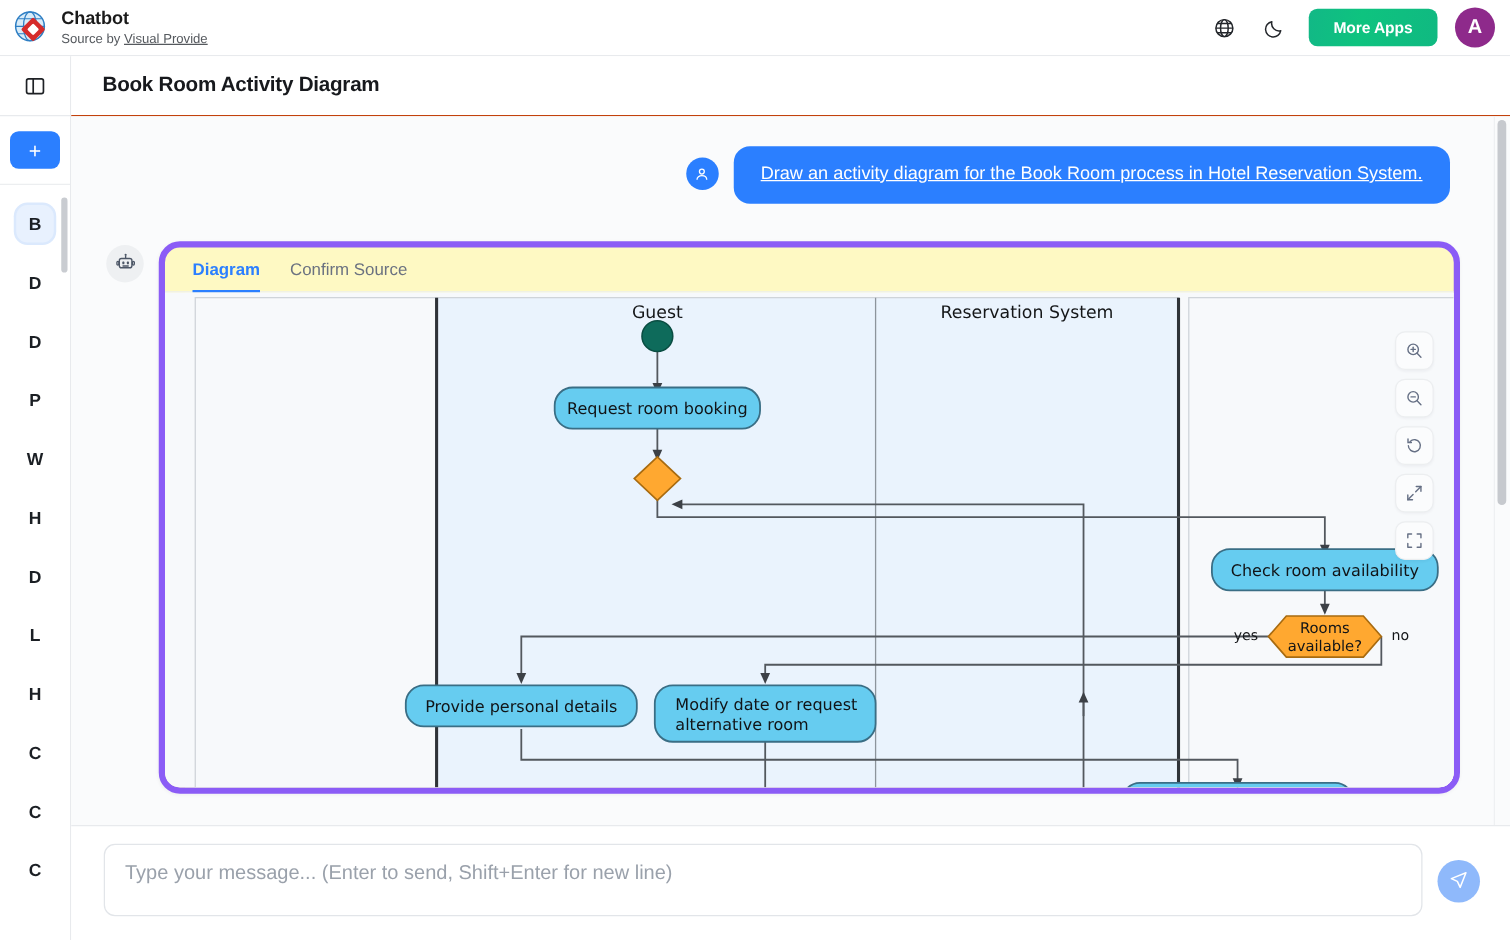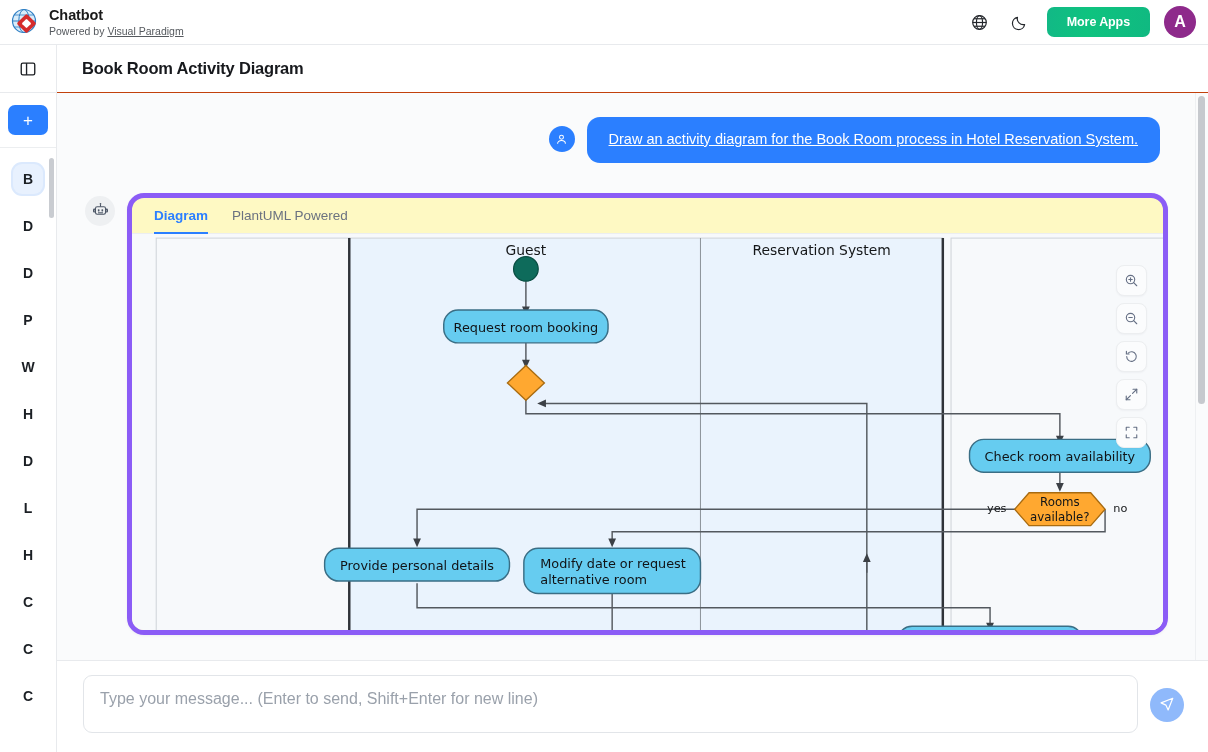--- a/index.html
+++ b/index.html
@@ -210,21 +210,21 @@
           <line x1="4.5" y1="8" x2="23.5" y2="8" stroke="#2f7fc4" stroke-width=".8"></line>
           <line x1="4.5" y1="20" x2="23.5" y2="20" stroke="#2f7fc4" stroke-width=".8"></line>
           <g transform="translate(16.5,16.5) rotate(45)">
             <rect x="-7" y="-7" width="14" height="14" rx="1.6" fill="#d62b2b"></rect>
             <rect x="-3.4" y="-3.4" width="6.8" height="6.8" rx="1" fill="#ffffff"></rect>
           </g>
         </svg>
       </div>
       <div class="brand-text">
         <div class="brand-title">Chatbot</div>
-        <div class="brand-sub"><span>Powered by </span><a href="#">Visual Paradigm</a></div>
+        <div class="brand-sub"><span>Source by </span><a href="#">Visual Provide</a></div>
       </div>
     </div>
 
     <div class="topbar-right">
       <div class="icon-btn">
         <svg width="17" height="17" viewBox="0 0 20 20" fill="none" stroke="currentColor" stroke-width="1.4">
           <circle cx="10" cy="10" r="8"></circle>
           <ellipse cx="10" cy="10" rx="3.6" ry="8"></ellipse>
           <line x1="2" y1="10" x2="18" y2="10"></line>
           <line x1="3.4" y1="5.6" x2="16.6" y2="5.6"></line>
@@ -326,21 +326,21 @@
                 <rect x="18" y="9.2" width="2" height="3.8" rx="1"></rect>
                 <rect x="7.6" y="9.4" width="2.1" height="2.8" rx=".6" fill="#4c5666" stroke="none"></rect>
                 <rect x="12.3" y="9.4" width="2.1" height="2.8" rx=".6" fill="#4c5666" stroke="none"></rect>
                 <line x1="7.8" y1="14" x2="14.2" y2="14"></line>
               </svg>
             </div>
 
             <div class="card">
               <div class="tabs">
                 <div class="tab active">Diagram</div>
-                <div class="tab">PlantUML Powered</div>
+                <div class="tab">Confirm Source</div>
               </div>
 
               <div class="canvas">
 
                 <div class="zoom-controls">
                   <div class="zc-btn">
                     <svg width="15" height="15" viewBox="0 0 20 20" fill="none" stroke="currentColor" stroke-width="1.5" stroke-linecap="round">
                       <circle cx="8.7" cy="8.7" r="5.6"></circle>
                         <line x1="12.9" y1="12.9" x2="17" y2="17"></line>
                       <line x1="6.4" y1="8.7" x2="11" y2="8.7"></line>

